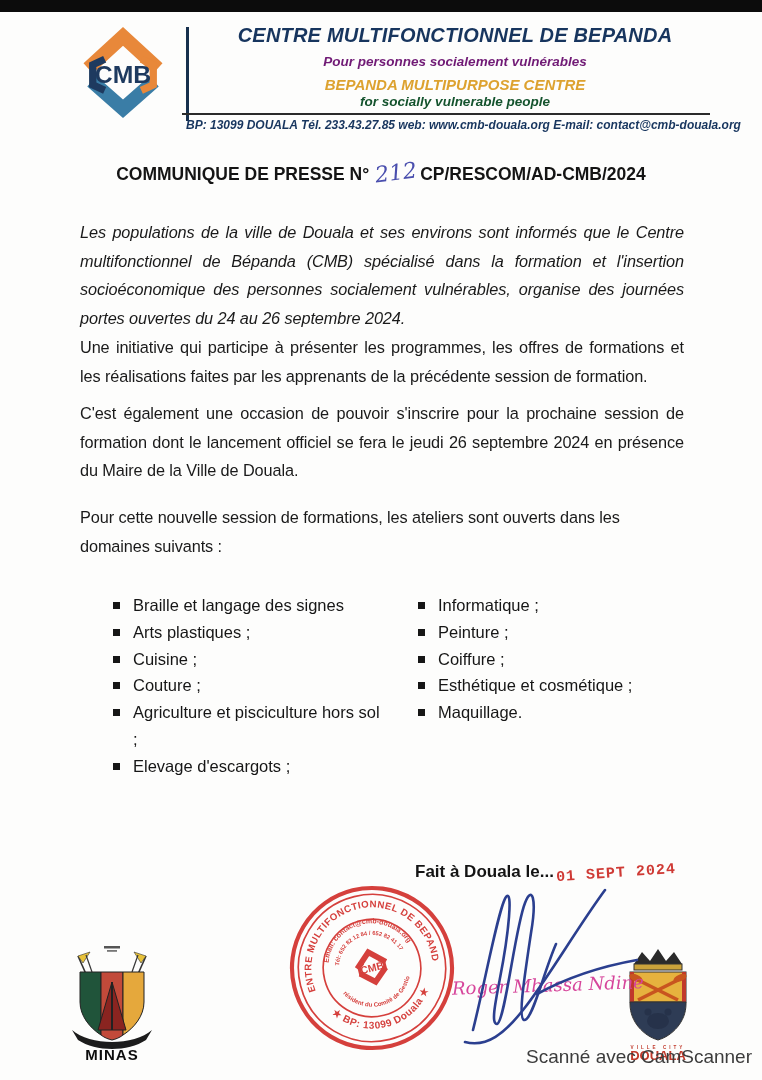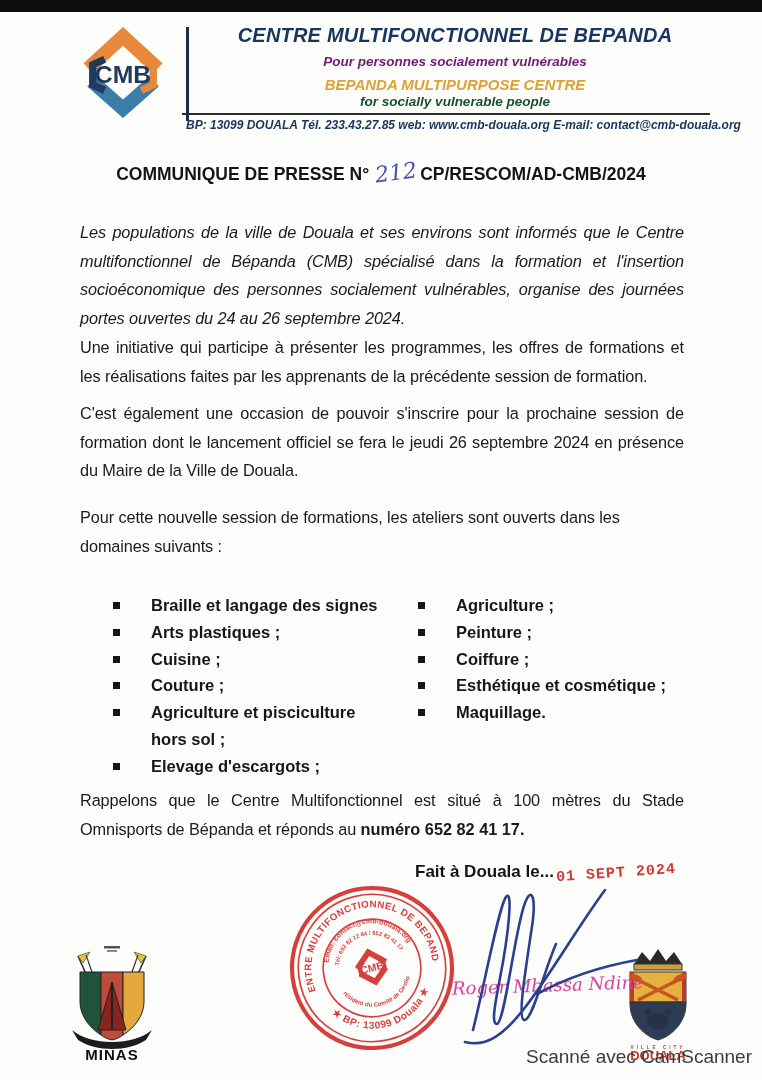--- a/index.html
+++ b/index.html
@@ -24,21 +24,21 @@
   .hand-number { display:inline-block; font-family:"DejaVu Serif", serif; font-style:italic; font-weight:normal; color:#4a4fae; font-size:22px; transform:rotate(-7deg); margin:0 3px 0 6px; }
 
   
   .para { position:absolute; left:80px; width:604px; font-size:16.3px; line-height:28.5px; color:#1a1a1a; text-align:justify; letter-spacing:-0.1px; }
   .p1 { top:218px;font-style:italic; } .p2 { top:333px; } .p3 { top:399px; } .p4 { top:503px; text-align:left; }
 
   
   .list { position:absolute; list-style:none; font-size:16.5px; color:#161616; }
   .list-left { left:113px; top:592px; width:272px; }
   .list-right { left:418px; top:592px; width:280px; }
-  .list li { display:flex; gap:31px; line-height:26.8px;font-weight:bold; }
+  .list li { display:flex; gap:13px; line-height:26.8px; }
   .bullet { flex:0 0 auto; width:7px; height:7px; background:#161616; margin-top:10px; }
 
   .closing { top:786px; }
   .closing b { letter-spacing:0; }
 
   
   .fait-line { position:absolute; left:415px; top:862px; font-weight:bold; font-size:17px; color:#141414; white-space:nowrap; z-index:4; }
   .date-stamp { display:inline-block; font-family:"Liberation Mono", monospace; font-weight:bold; color:#cf3a35; font-size:15px; letter-spacing:1px; transform:rotate(-4deg); margin-left:2px; }
   .stamp-svg { position:absolute; left:280px; top:876px; width:184px; height:184px; z-index:1; opacity:.93; }
   .signature-svg { position:absolute; left:425px; top:870px; width:220px; height:185px; z-index:3; }
@@ -106,41 +106,40 @@
         <span>Agriculture et pisciculture hors sol ;</span>
       </li>
     <li>
         <span class="bullet"></span>
         <span>Elevage d'escargots ;</span>
       </li>
   </ul>
   <ul class="list list-right">
     <li>
         <span class="bullet"></span>
-        <span>Agriculture ;</span>
+        <span>Informatique ;</span>
       </li>
     <li>
         <span class="bullet"></span>
         <span>Peinture ;</span>
       </li>
     <li>
         <span class="bullet"></span>
         <span>Coiffure ;</span>
       </li>
     <li>
         <span class="bullet"></span>
         <span>Esthétique et cosmétique ;</span>
       </li>
     <li>
         <span class="bullet"></span>
         <span>Maquillage.</span>
       </li>
   </ul>
 
-  <p class="para closing"><span>Rappelons que le Centre Multifonctionnel est situé à 100 mètres du Stade Omnisports de Bépanda et réponds au </span><b>numéro 652 82 41 17.</b></p>
 
   <div class="fait-line">
     <span>Fait à Douala le...</span><span class="date-stamp">01 SEPT 2024</span>
   </div>
 
   <svg class="stamp-svg" viewBox="0 0 200 200">
     <g transform="rotate(-14 100 100)" fill="#d2322e" stroke="none">
       <circle cx="100" cy="100" r="87" fill="none" stroke="#d2322e" stroke-width="4.5"></circle>
       <circle cx="100" cy="100" r="80" fill="none" stroke="#d2322e" stroke-width="1.8"></circle>
       <circle cx="100" cy="100" r="53" fill="none" stroke="#d2322e" stroke-width="1.8"></circle>

